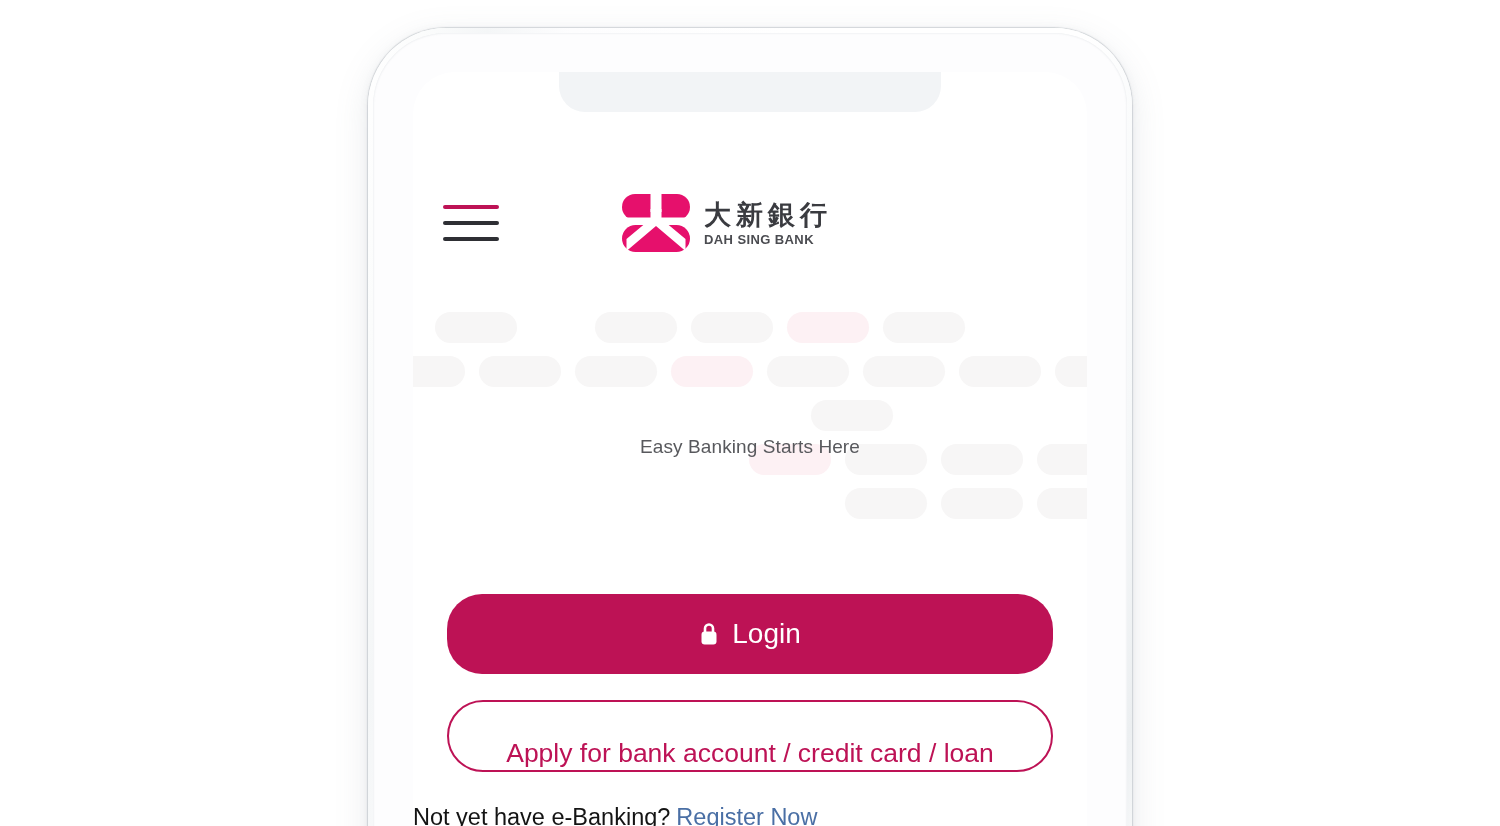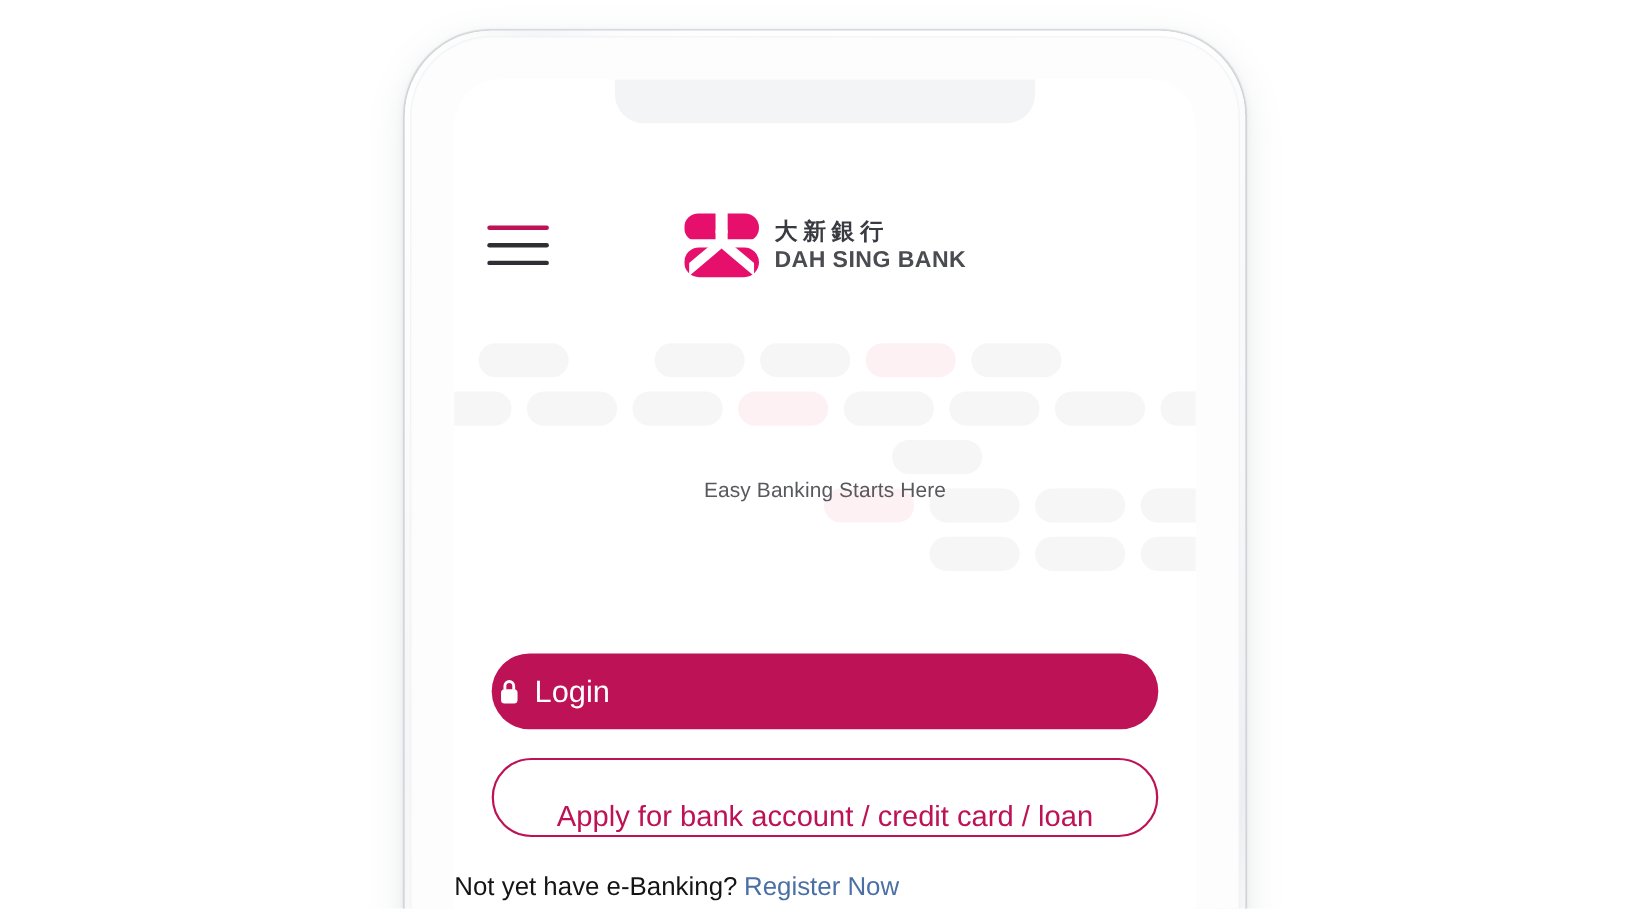--- a/index.html
+++ b/index.html
@@ -124,30 +124,30 @@
     height: 62px;
     flex: none;
   }
   .logo-wordmark {
     display: flex;
     flex-direction: column;
     justify-content: center;
     line-height: 1;
   }
   .logo-cn {
-    font-size: 21px;
+    font-size: 27px;
     letter-spacing: 5px;
     color: #3a3b40;
     font-weight: 600;
     font-family: "DejaVu Sans", sans-serif;
     white-space: nowrap;
   }
   .logo-en {
     margin-top: 5px;
-    font-size: 21px;
+    font-size: 13px;
     letter-spacing: 0.4px;
     color: #4b4c51;
     font-weight: 700;
     white-space: nowrap;
   }
 
   
   #decor-pattern {
     position: absolute;
     left: 0; top: 240px;
@@ -190,26 +190,27 @@
 
   
   #action-block {
     position: absolute;
     left: 0; top: 522px;
     width: 674px;
     z-index: 3;
   }
   #login-button {
     margin: 0 34px;
-    height: 69px;
+    height: 80px;
     border-radius: 35px;
     background: #bd1255;
     color: #ffffff;
     display: flex;
     align-items: center;
+    justify-content: center;
     gap: 13px;
     font-size: 28px;
     cursor: pointer;
     border: none;
     width: calc(100% - 68px);
     box-sizing: border-box;
     font-family: "Liberation Sans", sans-serif;
   }
   .lock-icon { width: 20px; height: 24px; flex: none; display:block; }
 

